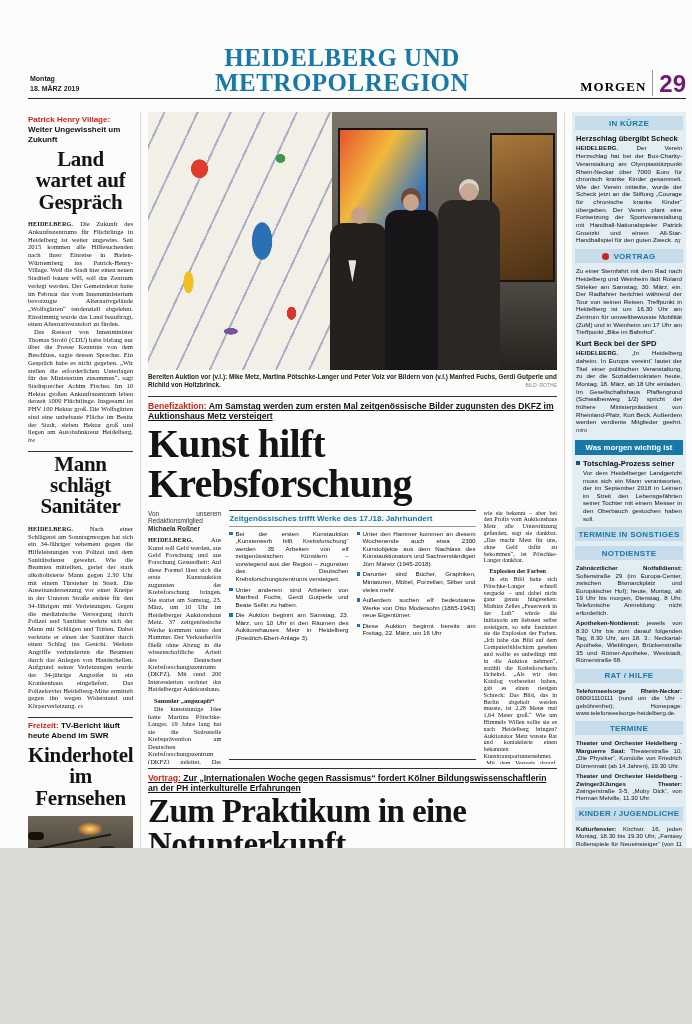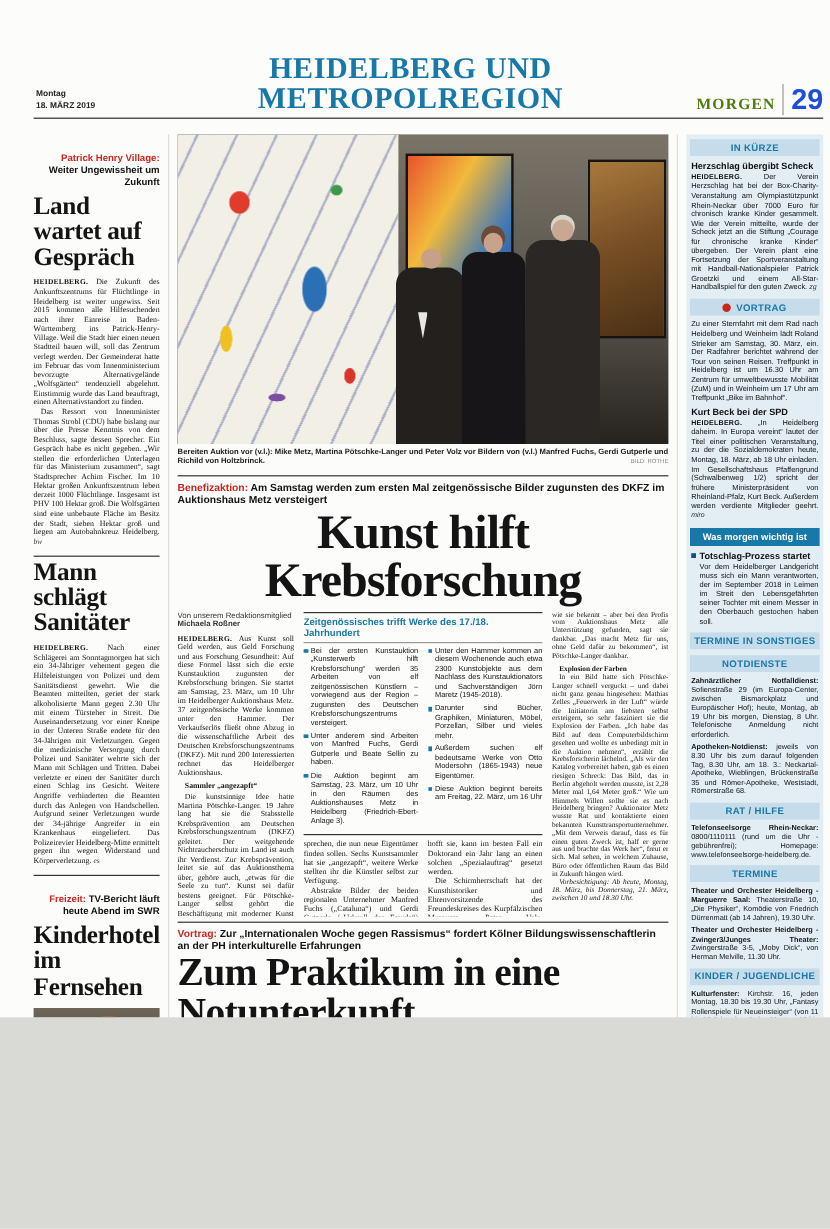--- a/index.html
+++ b/index.html
@@ -6,37 +6,37 @@
   html,body { background:#d9d9d5; }
   .page { position:relative; width:692px; height:848px; margin:0 auto; background:#fcfcfa;
           overflow:hidden; font-family:"Liberation Serif", serif; color:#141414; }
 
   
   .masthead { position:absolute; top:58px; left:28px; width:658px; height:38px; }
   .m-date { position:absolute; left:2px; bottom:3px; font:bold 7px/1.35 "Liberation Sans",sans-serif; color:#222; }
   .m-title { position:absolute; left:90px; right:120px; bottom:1px; text-align:center;
              font:bold 25px/1 "Liberation Serif",serif; color:#1878a8; letter-spacing:.5px; }
   .m-brand { position:absolute; right:0; bottom:0; display:flex; align-items:flex-end; gap:6px; }
-  .m-brand .bname { font:bold 13px/1 "Liberation Serif",serif; color:#4d7c0f; letter-spacing:1px; padding-bottom:3px; }
+  .m-brand .bname { font:bold 13px/1 "Liberation Serif",serif; color:#000000; letter-spacing:1px; padding-bottom:3px; }
   .m-brand .bbar { width:1px; height:26px; background:#9a9a9a; }
-  .m-brand .bpage { font:bold 24px/1 "Liberation Sans",sans-serif; color:#1d4ed8; }
+  .m-brand .bpage { font:bold 24px/1 "Liberation Sans",sans-serif; color:#701a75; }
   .m-rule { position:absolute; top:98px; left:28px; width:658px; border-top:1px solid #2a2a2a; }
 
   
   .content { position:absolute; top:112px; left:28px; width:658px; height:912px; display:flex; }
   .leftcol { width:113px; flex:none; padding-right:7px; border-right:1px solid #ddd; }
   .maincol { width:424px; flex:none; padding:0 7px; border-right:1px solid #ddd; }
   .sidebar { width:114px; flex:none; margin-left:7px; background:#e2edf4; padding:4px 4px 2px 4px;
              font-family:"Liberation Sans",sans-serif; }
 
   
-  .kicker { font:bold 8px/1.25 "Liberation Sans",sans-serif; color:#111; margin:15px 0 4px 0;text-align:right; }
+  .kicker { font:bold 8px/1.25 "Liberation Sans",sans-serif; color:#111; margin:3px 0 4px 0; }
   .kicker .lead { color:#c9251c; }
   .divider { border-top:1px solid #333; margin:7px 0 0 0; }
-  h2.head { font:bold 21px/1.02 "Liberation Serif",serif; letter-spacing:-.3px; margin:2px 0 7px 0; }
+  h2.head { font:bold 21px/1.02 "Liberation Serif",serif; letter-spacing:-.3px; margin:2px 0 7px 0;text-align:center; }
   .body p { font-size:6.6px; line-height:1.17; text-align:justify; }
   .body p + p { text-indent:6px; }
   .city { font-weight:bold; font-size:6.2px; letter-spacing:.2px; }
   .sig { font-style:italic; font-size:6.2px; color:#333; }
   .subhead { font:bold 7.2px/1.2 "Liberation Serif",serif; margin:4px 0 1px 0; }
 
   
   .kphoto { position:relative; width:100%; height:76px; overflow:hidden; margin:1px 0 3px 0;
             background:linear-gradient(180deg,#6e6658 0%,#4a4237 55%,#2e2a22 100%); }
   .kp-pole { position:absolute; left:-6px; top:26px; width:90px; height:2px; background:#1d1a16; transform:rotate(-11deg); }
@@ -68,31 +68,31 @@
   .mp-man-left { position:absolute; left:44.5%; bottom:0; width:14%; height:57%; border-radius:14px 14px 0 0; background:#23201d; }
   .mp-man-left:before { content:""; position:absolute; left:36%; top:-16px; width:17px; height:17px; border-radius:50%; background:#c7a089; }
   .mp-woman { position:absolute; left:58%; bottom:0; width:13%; height:62%; border-radius:13px 13px 0 0; background:#181518; }
   .mp-woman:before { content:""; position:absolute; left:33%; top:-16px; width:16px; height:17px; border-radius:50%; background:#c9a28c; box-shadow:0 -4px 0 2px #6b4a3a; }
   .mp-man-right { position:absolute; left:71%; bottom:0; width:15%; height:66%; border-radius:15px 15px 0 0; background:#2a2724; }
   .mp-man-right:before { content:""; position:absolute; left:35%; top:-17px; width:18px; height:18px; border-radius:50%; background:#c9a893; box-shadow:0 -3px 0 1px #d9d4cc; }
   .mp-shirt { position:absolute; left:49%; bottom:34%; width:8px; height:22px; background:#e8e6e0; clip-path:polygon(0 0,100% 0,50% 100%); }
 
   
   .m-caption { font:bold 6.4px/1.25 "Liberation Sans",sans-serif; margin:3px 0 4px 0; color:#222; }
-  .m-kicker { font:bold 8.6px/1.2 "Liberation Sans",sans-serif; margin:4px 0 2px 0; }
+  .m-kicker { font:bold 8.6px/1.2 "Liberation Sans",sans-serif; margin:4px 0 2px 0;text-decoration:underline; }
   .m-kicker .lead { color:#c9251c; }
-  h1.mainhead { font:bold 40px/1 "Liberation Serif",serif; letter-spacing:-.8px; margin:2px 0 6px 0;text-align:center; }
+  h1.mainhead { font:bold 40px/1 "Liberation Serif",serif; letter-spacing:-.8px; margin:2px 0 6px 0; }
   h1.bothead { font:bold 33px/1 "Liberation Serif",serif; letter-spacing:-.6px; margin:2px 0 6px 0; }
   .byline { font:6.4px/1.3 "Liberation Sans",sans-serif; color:#333; margin-bottom:4px; }
   .byline b { display:block; }
   .acols { display:flex; gap:8px; height:254px; overflow:hidden; }
   .acol { flex:1 1 0; overflow:hidden; }
   .acol .body p, .acol p { font-size:6.5px; line-height:1.15; text-align:justify; }
   .acol4 p { font-size:6.1px; line-height:1.12; }
-  .midwrap { flex:2.05 1 0; display:flex; flex-direction:column; }
+  .midwrap { flex:2.05 1 0; display:flex; flex-direction:row; }
   .midcols { display:flex; gap:8px; flex:1; overflow:hidden; }
   .midcols > div { flex:1 1 0; }
   .note { font-style:italic; }
 
   
   .infobox { border-top:1px solid #333; border-bottom:1px solid #333; padding:3px 0 4px 0; margin-bottom:4px;
              font-family:"Liberation Sans",sans-serif; }
   .ib-title { font-weight:bold; font-size:8px; color:#1878a8; border-bottom:1px solid #999; padding-bottom:3px; margin-bottom:3px; }
   .ib-cols { display:flex; gap:8px; }
   .ib-cols > div { flex:1 1 0; }
@@ -292,21 +292,21 @@
         <span class="v-icon"></span>
         <span>VORTRAG</span>
       </div>
       <p class="sb-text">Zu einer Sternfahrt mit dem Rad nach Heidelberg und Weinheim lädt Roland Strieker am Samstag, 30. März, ein. Der Radfahrer berichtet während der Tour von seinen Reisen. Treffpunkt in Heidelberg ist um 16.30 Uhr am Zentrum für umweltbewusste Mobilität (ZuM) und in Weinheim um 17 Uhr am Treffpunkt „Bike im Bahnhof“.</p>
 
       <p class="sb-title">Kurt Beck bei der SPD</p>
       <p class="sb-text"><b class="city">HEIDELBERG. </b><span>„In Heidelberg daheim. In Europa vereint“ lautet der Titel einer politischen Veranstaltung, zu der die Sozialdemokraten heute, Montag, 18. März, ab 18 Uhr einladen. Im Gesellschaftshaus Pfaffengrund (Schwalbenweg 1/2) spricht der frühere Ministerpräsident von Rheinland-Pfalz, Kurt Beck. Außerdem werden verdiente Mitglieder geehrt.</span> <span class="sb-sig">miro</span></p>
 
       <div class="sb-bar">Was morgen wichtig ist</div>
       <div class="sb-bullet">
-        <p class="sb-title">Totschlag-Prozess startet</p>
+        <p class="sb-title">Totschlag-Prozess seiner</p>
         <p class="sb-text">Vor dem Heidelberger Landgericht muss sich ein Mann verantworten, der im September 2018 in Leimen im Streit den Lebensgefährten seiner Tochter mit einem Messer in den Oberbauch gestochen haben soll.</p>
       </div>
 
       <div class="sb-head">TERMINE IN SONSTIGES</div>
       <div class="sb-head">NOTDIENSTE</div>
 
       <p class="sb-entry"><b>Zahnärztlicher Notfalldienst:</b><span> Sofienstraße 29 (im Europa-Center, zwischen Bismarckplatz und Europäischer Hof); heute, Montag, ab 19 Uhr bis morgen, Dienstag, 8 Uhr. Telefonische Anmeldung nicht erforderlich.</span></p>
       <p class="sb-entry"><b>Apotheken-Notdienst:</b><span> jeweils von 8.30 Uhr bis zum darauf folgenden Tag, 8.30 Uhr, am 18. 3.: Neckartal-Apotheke, Wieblingen, Brückenstraße 35 und Römer-Apotheke, Weststadt, Römerstraße 68.</span></p>
 
       <div class="sb-head">RAT / HILFE</div>

